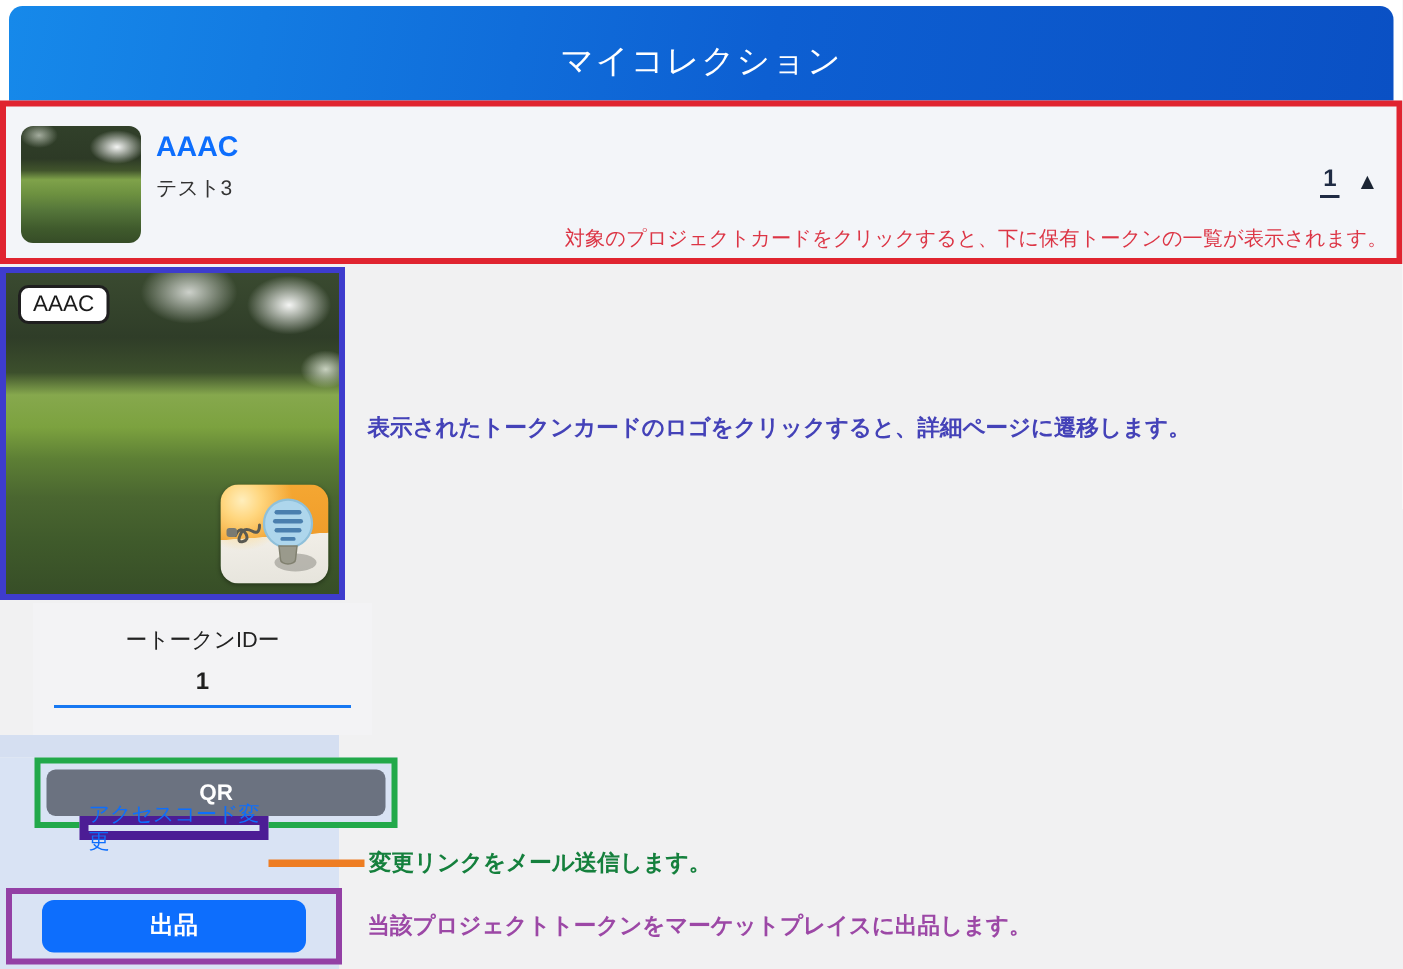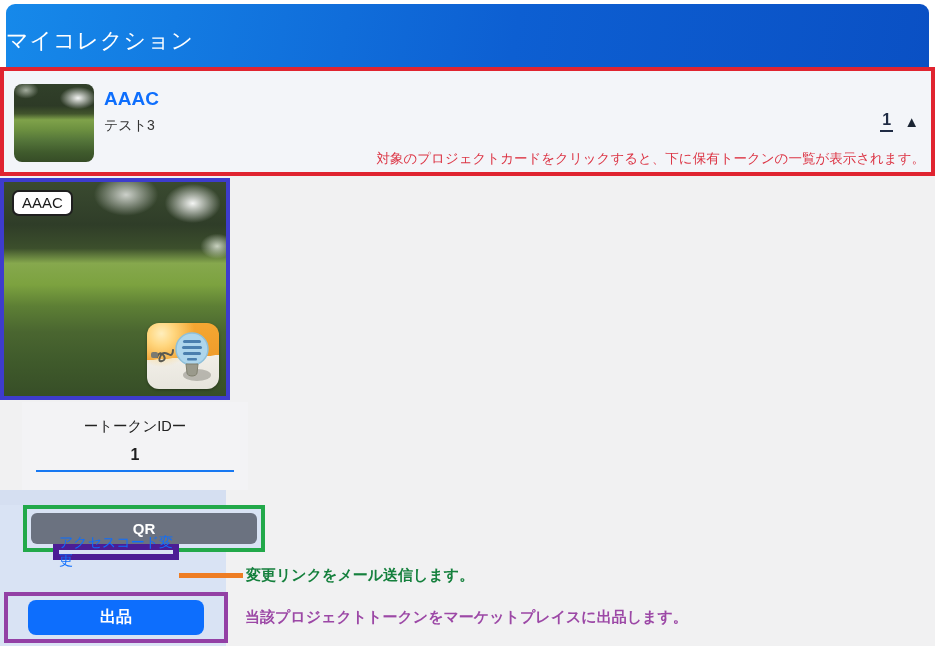--- a/index.html
+++ b/index.html
@@ -8,21 +8,21 @@
     font-family: "Liberation Sans", "DejaVu Sans", sans-serif;
     background: #ffffff;
     position: relative;
     overflow: hidden;
   }
   
   .header {
     position: absolute; left: 6px; top: 4px; width: 923px; height: 74px;
     border-radius: 9px;
     background: linear-gradient(100deg, #1689ea 0%, #0d5fd2 55%, #0a50c4 100%);
-    display: flex; align-items: center; 
+    display: flex; align-items: center; justify-content: center;
   }
   .header-title { color: #ffffff; font-size: 22px; letter-spacing: 1px; }
 
   
   .project-wrap {
     position: absolute; left: 0; top: 67px; width: 935px; height: 109px;
     border: 4px solid #e02430; background: #f3f5f9;
   }
   .project-thumb {
     position: absolute; left: 10px; top: 13px; width: 80px; height: 78px;
@@ -184,18 +184,19 @@
     </div>
 
     <div class="orange-box">
       <a class="access-link">アクセスコード変更</a>
     </div>
 
     <div class="purple-box">
       <button class="sell-btn">出品</button>
     </div>
 
+    <div class="note note-logo">表示されたトークンカードのロゴをクリックすると、詳細ページに遷移します。</div>
     <div class="connector"></div>
     <div class="note note-access">変更リンクをメール送信します。</div>
     <div class="note note-sell">当該プロジェクトトークンをマーケットプレイスに出品します。</div>
 
   </div>
 </div>
 
 </body></html>

